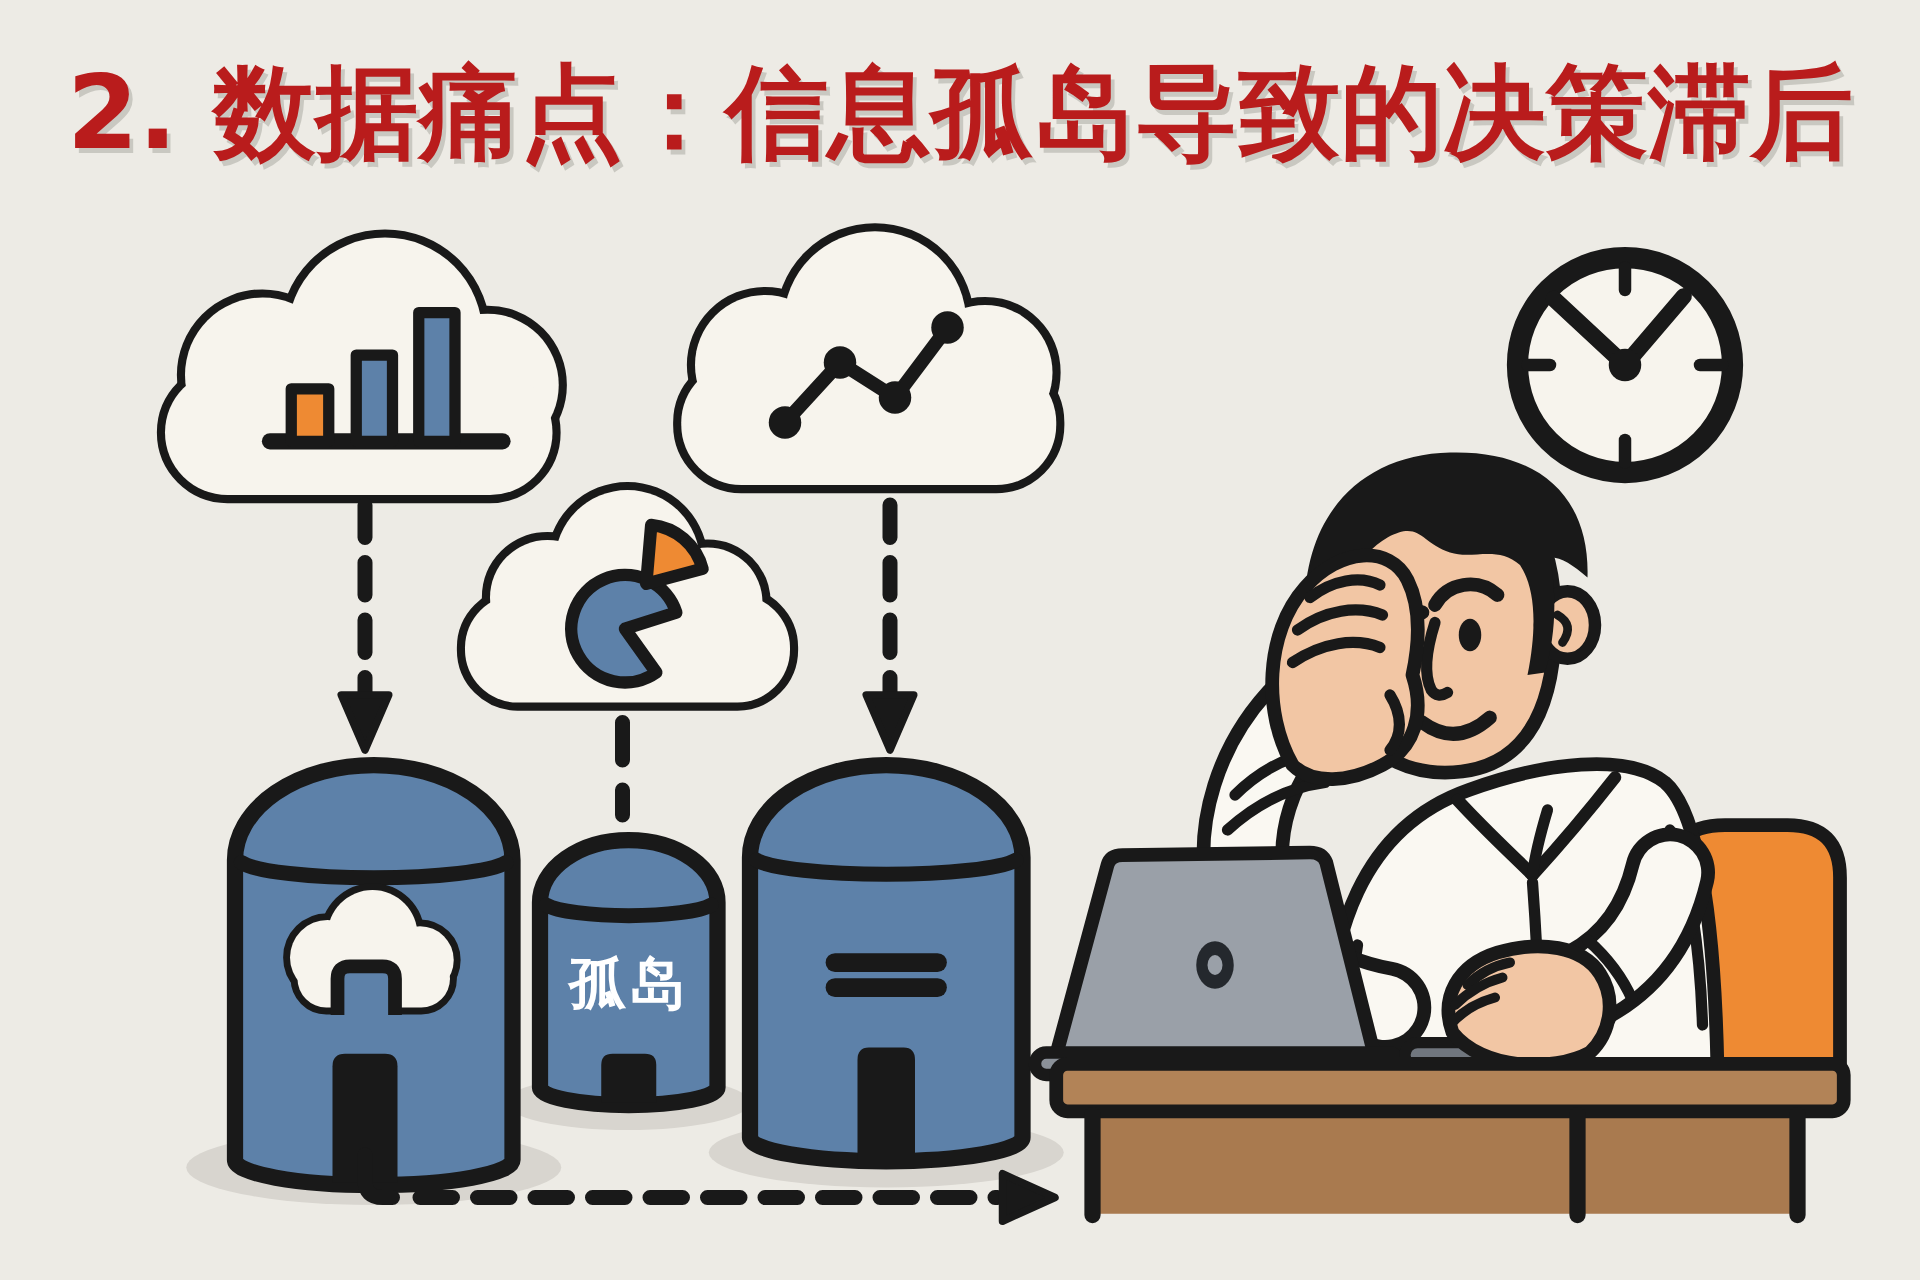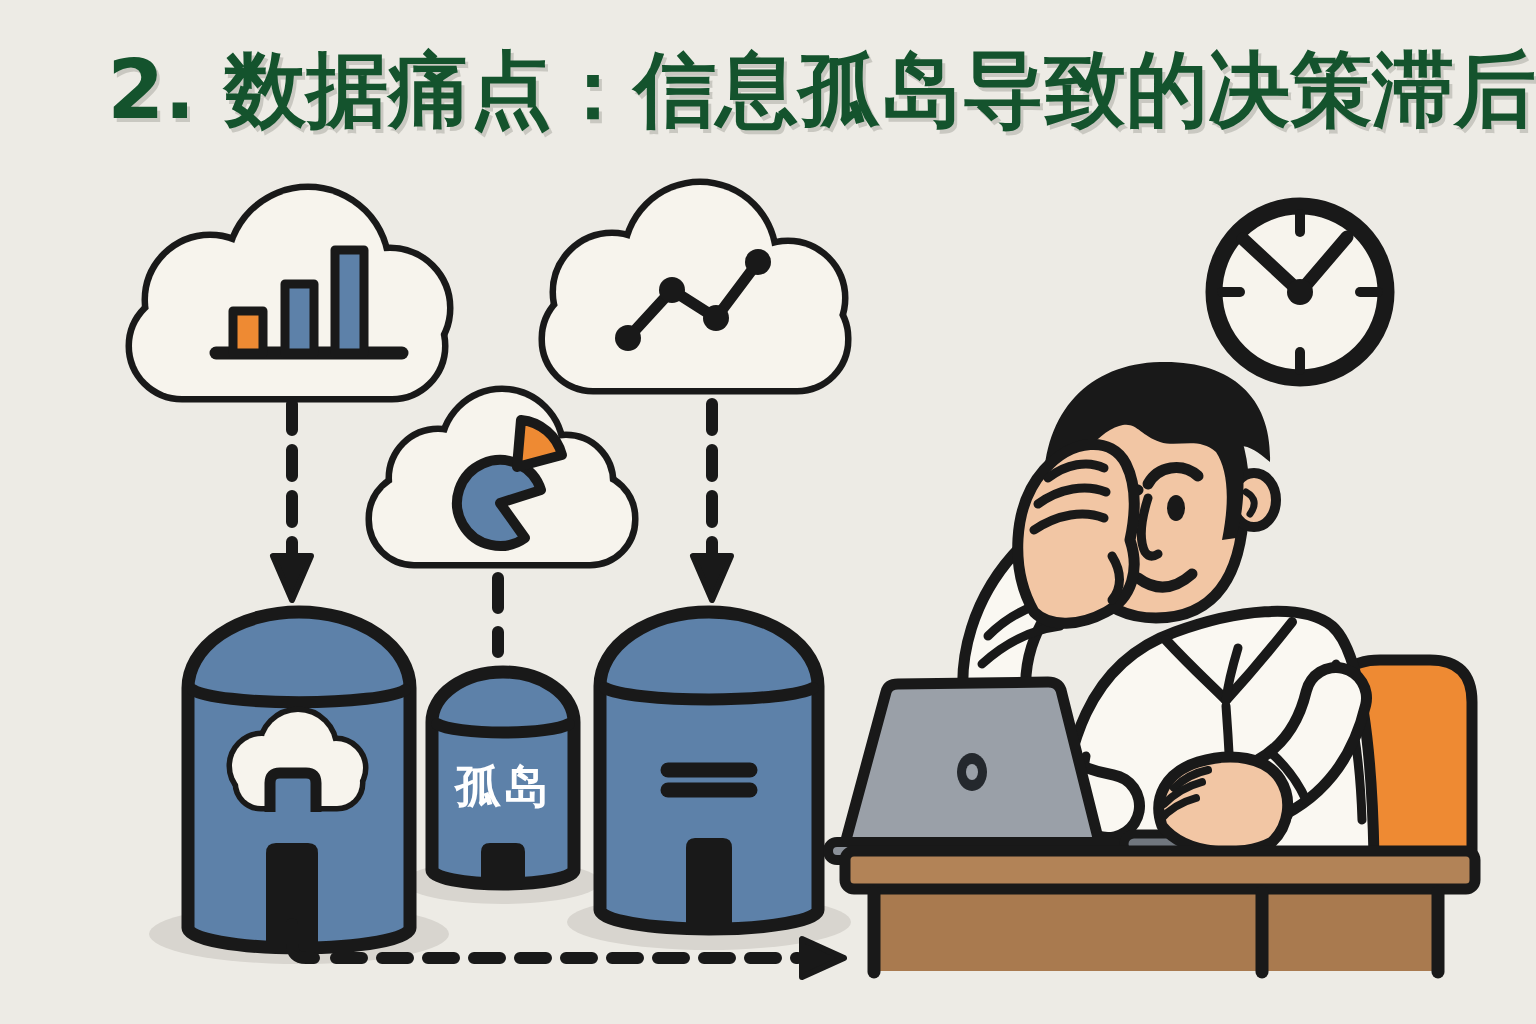--- a/index.html
+++ b/index.html
@@ -9,22 +9,22 @@
   }
   html,body{margin:0;padding:0;}
   body{background:#888;}
   .stage{
     position:relative; width:1536px; height:1024px; overflow:hidden;
     background:var(--bg);
     font-family:"DejaVu Sans","Liberation Sans",sans-serif;
   }
   .title{
     position:absolute; top:36px; left:0; width:100%;
-    margin:0; text-align:right;
-    font-size:82px; font-weight:900; letter-spacing:0px; color:#14532d;
+    margin:0; text-align:center;
+    font-size:82px; font-weight:900; letter-spacing:0px; color:#b91c1c;
     text-shadow:3px 4px 0 rgba(120,118,110,0.30);
     white-space:nowrap;
   }
   svg{position:absolute; left:0; top:0;}
 
   
   .cst{fill:var(--cloud); stroke:var(--outline); stroke-width:13px;}
   .cfl{fill:var(--cloud);}
   .cst2{fill:var(--cloud); stroke:var(--outline); stroke-width:11px;}
 

